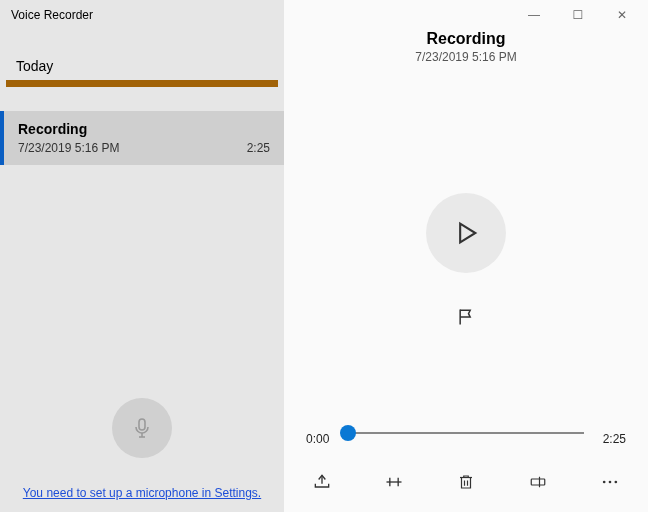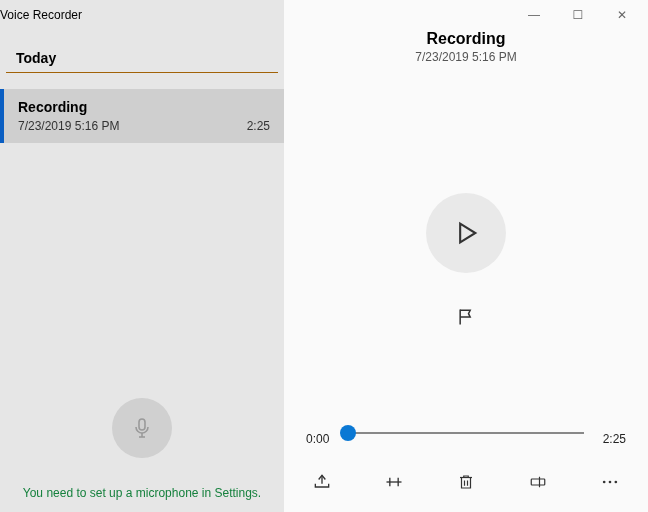--- a/index.html
+++ b/index.html
@@ -1,28 +1,28 @@
 <!DOCTYPE html>
 <html><head>
 <meta charset="utf-8">
 <style>
   * { box-sizing: border-box; margin: 0; padding: 0; font-family: "Segoe UI", Arial, sans-serif; }
   html, body { width: 648px; height: 512px; overflow: hidden; background: #fff; }
   .app { display: flex; width: 648px; height: 512px; }
   .sidebar { width: 284px; height: 100%; background: #e6e6e6; display: flex; flex-direction: column; position: relative; }
-  .sidebar-title { font-size: 12px; padding: 8px 10px 4px 0; color: #000; }
-  .section-header { font-size: 14px; font-weight: 700; padding: 16px 10px 6px 10px; border-bottom: 1px solid #a16207; margin: 8px 6px; }
+  .sidebar-title { font-size: 12px; padding: 8px 10px 4px 11px; color: #000; }
+  .section-header { font-size: 14px; font-weight: 400; padding: 16px 10px 6px 10px; border-bottom: 7px solid #a16207; margin: 16px 6px; }
   .rec-list { margin-top: 8px; }
   .rec-item { background: #cfcfcf; padding: 10px 14px 10px 18px; position: relative; cursor: pointer; }
   .rec-item::before { content:""; position:absolute; left:0; top:0; bottom:0; width:4px; background:#0a5ec2; }
   .rec-item .title { font-size: 14px; font-weight: 600; margin-bottom: 4px; }
   .rec-item .meta { display:flex; justify-content: space-between; font-size:12px; color:#333; }
   .record-button-wrap { position:absolute; bottom:54px; left:0; right:0; display:flex; justify-content:center; }
   .record-button { width:60px; height:60px; border-radius:50%; background:#d0d0d0; display:flex; align-items:center; justify-content:center; cursor:pointer; }
-  .warning { position:absolute; bottom:12px; left:0; right:0; text-align:center; font-size:12px; color:#15803d; }
+  .warning { position:absolute; bottom:12px; left:0; right:0; text-align:center; font-size:12px; color:#1d4ed8;text-decoration:underline; }
   .main { flex:1; height:100%; background:#fafafa; display:flex; flex-direction:column; position:relative; }
   .window-controls { height:30px; display:flex; justify-content:flex-end; align-items:center; padding-right:4px; }
   .win-btn { width:44px; height:28px; display:flex; align-items:center; justify-content:center; color:#666; font-size:12px; cursor:pointer; }
   .header { text-align:center; margin-top:0px; }
   .header .title { font-size:16px; font-weight:600; }
   .header .date { font-size:12px; color:#555; margin-top:2px; }
   .play-area { flex:1; display:flex; flex-direction:column; align-items:center; justify-content:center; margin-top:40px; }
   .play-button { width:80px; height:80px; border-radius:50%; background:#e9e9e9; display:flex; align-items:center; justify-content:center; cursor:pointer; }
   .flag-button { margin-top:28px; width:32px; height:32px; display:flex; align-items:center; justify-content:center; cursor:pointer; }
   .timeline { display:flex; align-items:flex-start; padding: 10px 22px 0 22px; }

